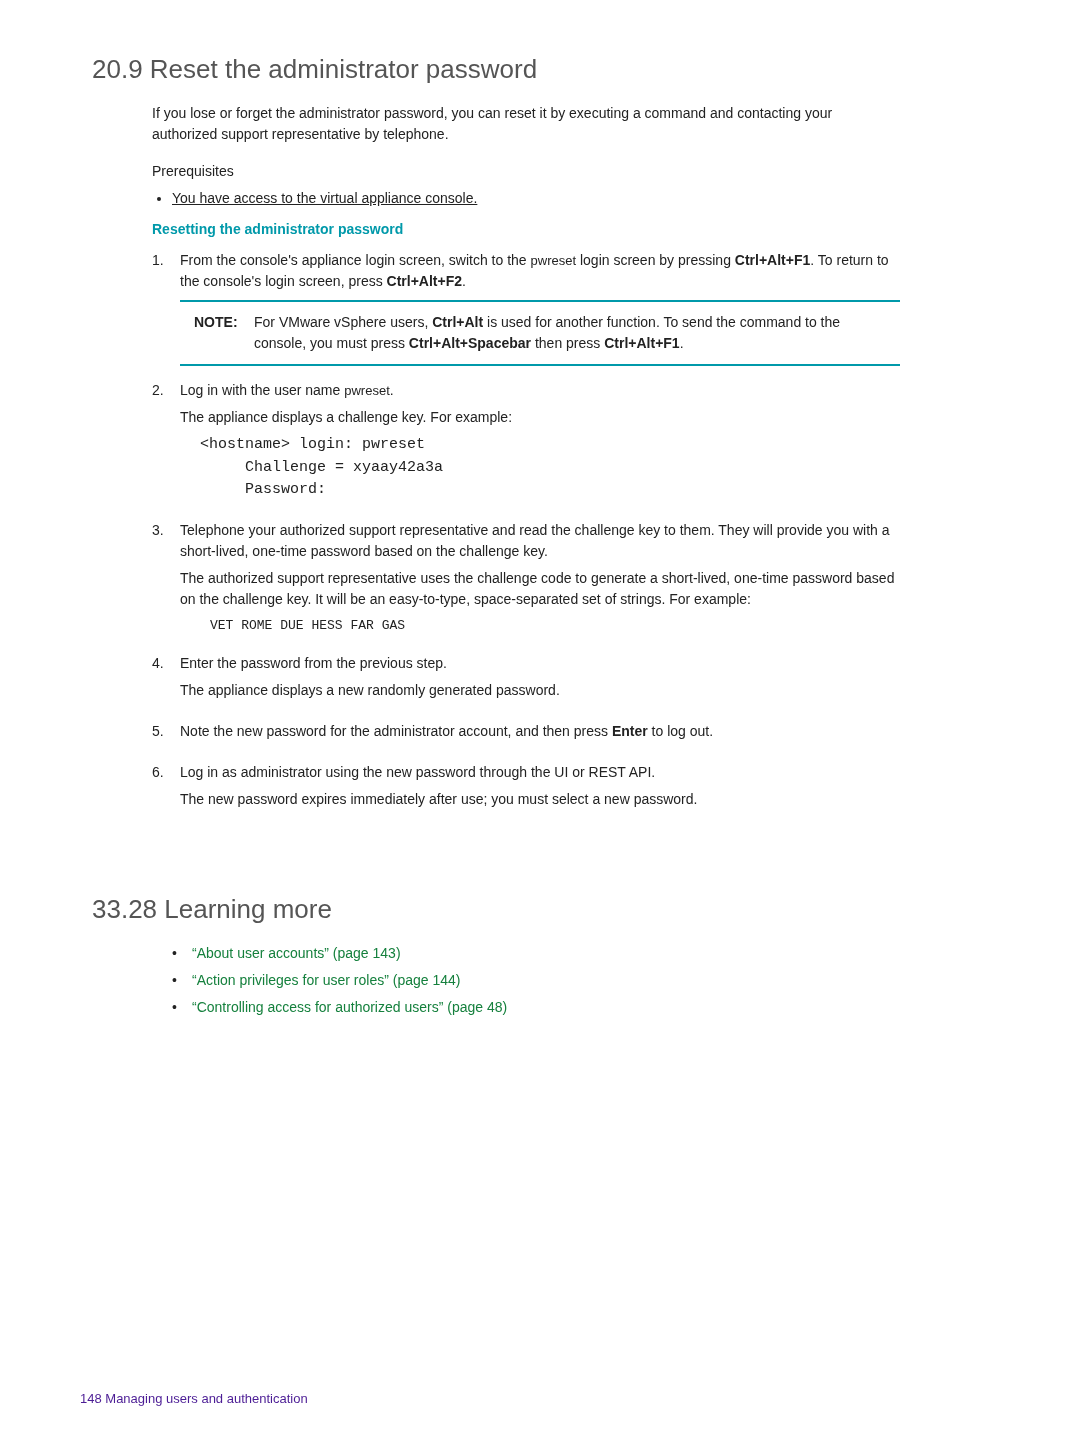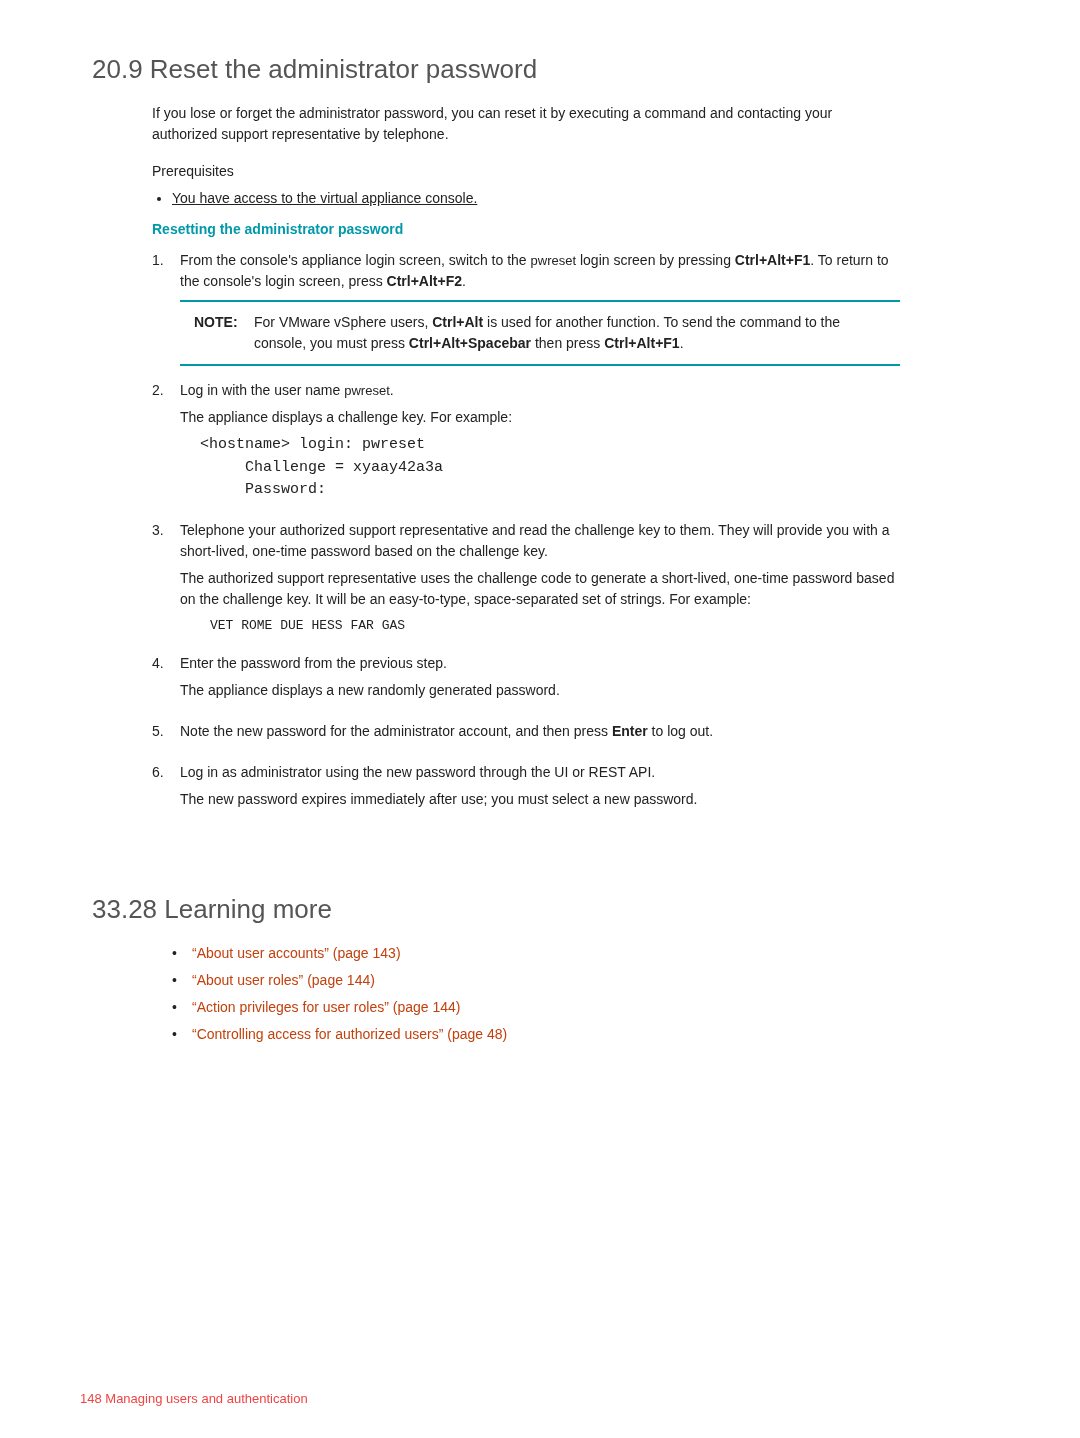--- a/index.html
+++ b/index.html
@@ -171,32 +171,32 @@
       align-items: flex-start;
     }
 
     .link-list li::before {
       content: "•";
       min-width: 20px;
       color: #222222;
     }
 
     .link-list a {
-      color: #c2410c;
+      color: #15803d;
       text-decoration: none;
       font-size: 14px;
     }
 
     
     .page-footer {
       position: absolute;
       bottom: 30px;
       left: 80px;
       font-size: 13px;
-      color: #ef4444;
+      color: #4c1d95;
     }
   </style>
 </head>
 <body>
 
 <div class="page">
 
   <h2 class="section-heading">20.9 Reset the administrator password</h2>
 
   <p class="body-text">If you lose or forget the administrator password, you can reset it by executing a command and contacting your authorized support representative by telephone.</p>
@@ -271,23 +271,20 @@
 
   <div class="section-gap"></div>
 
   <h2 class="section-heading">33.28 Learning more</h2>
 
   <ul class="link-list">
     <li>
       <a href="#">“About user accounts” (page 143)</a>
     </li>
     <li>
-      <a href="#">“About user roles” (page 144)</a>
-    </li>
-    <li>
       <a href="#">“Action privileges for user roles” (page 144)</a>
     </li>
     <li>
       <a href="#">“Controlling access for authorized users” (page 48)</a>
     </li>
   </ul>
 
   <div class="page-footer">
     <span>148    Managing users and authentication</span>
   </div>

